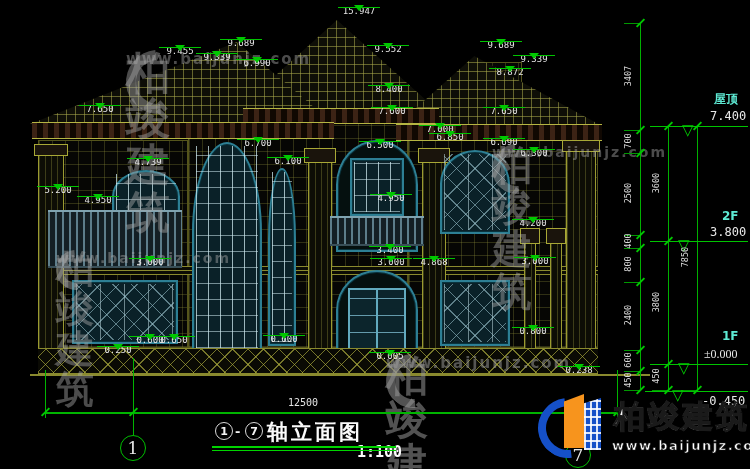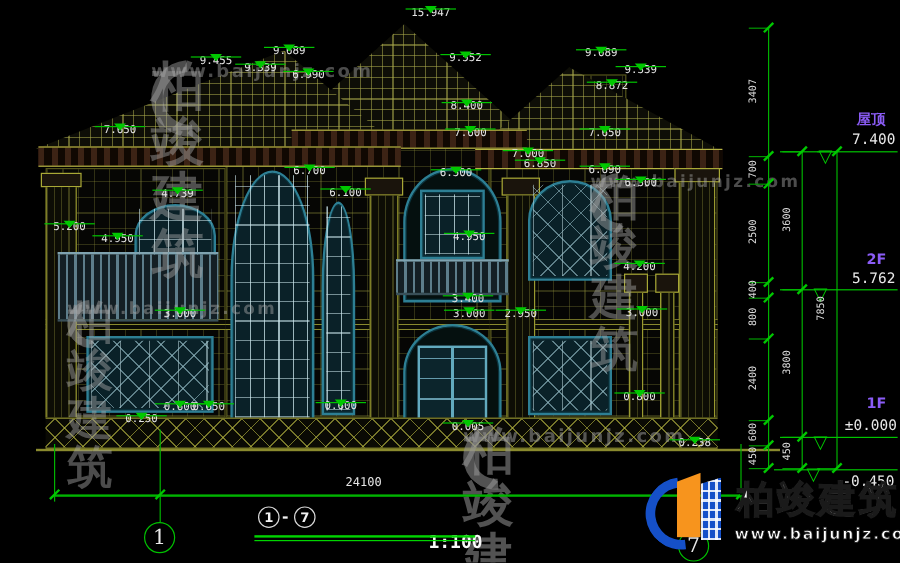--- a/index.html
+++ b/index.html
@@ -50,21 +50,21 @@
   .dim{display:flex;flex-direction:column;align-items:center;width:46px;
        color:#e4e4e4;font:9px "DejaVu Sans Mono",monospace;line-height:10px;z-index:26;}
   .dim i{display:block;}
   .dim-l{width:42px;height:1px;background:#00c400;margin-top:1px;}
   .dim-m{width:0;height:0;border:5px solid transparent;border-top:6px solid #00c800;margin-top:-1px;}
   .chain-line{width:1px;background:#00b000;z-index:24;}
   .tick{width:11px;height:2px;background:#00c800;transform:rotate(-45deg);z-index:25;}
   .tick-h{height:1px;background:#009800;z-index:24;}
   .chain-lab{width:40px;text-align:center;color:#dcdcdc;font:8.5px "DejaVu Sans Mono",monospace;
              transform:rotate(-90deg);z-index:26;}
-  .emark-label{color:#8b5cf6;font-weight:bold;font:bold 12px "DejaVu Sans",sans-serif;z-index:26;}
+  .emark-label{color:#5eead4;font-weight:bold;font:bold 12px "DejaVu Sans",sans-serif;z-index:26;}
   .emark-value{color:#e8e8e8;font:12px "DejaVu Sans Mono",monospace;z-index:26;}
   .emark-line{height:1px;background:#00c400;z-index:25;}
   .emark-tri{color:#00c800;font-size:15px;line-height:15px;z-index:26;}
 
   
   .wm{display:flex;align-items:flex-start;gap:8px;color:rgba(168,168,168,.45);z-index:15;
       font-family:"DejaVu Sans",sans-serif;pointer-events:none;}
   .wm .swoosh{position:relative;border-radius:50%;border-style:solid;border-color:currentColor;
       border-top-color:transparent;border-right-color:transparent;transform:rotate(40deg);flex:none;}
   .wm .txt{position:relative;display:flex;flex-direction:column;}
@@ -173,27 +173,28 @@
   <div class="lattice" style="left:38px;top:348px;width:560px;height:26px;"></div>
   <div class="yline" style="left:30px;top:374px;width:620px;height:2px;"></div>
 
   <div class="gline" style="left:45px;top:412px;width:573px;height:1.5px;z-index:24;"></div>
   <div class="tick" style="left:40px;top:411px;"></div>
   <div class="tick" style="left:128px;top:411px;"></div>
   <div class="tick" style="left:612px;top:411px;"></div>
   <div class="gline" style="left:45px;top:370px;width:1px;height:48px;"></div>
   <div class="gline" style="left:617px;top:370px;width:1px;height:48px;"></div>
   <div class="gline" style="left:133px;top:358px;width:1px;height:77px;"></div>
-  <div style="left:288px;top:397px;color:#e4e4e4;font:10px 'DejaVu Sans Mono',monospace;z-index:26;">24100</div>
+  <div style="left:288px;top:397px;color:#e4e4e4;font:10px 'DejaVu Sans Mono',monospace;z-index:26;">12500</div>
   <div class="axis-circle" style="left:120px;top:435px;width:26px;height:26px;font-size:17px;">1</div>
   <div class="axis-circle" style="left:565px;top:442px;width:26px;height:26px;font-size:17px;">7</div>
 
   <div class="tl-circle" style="left:215px;top:422px;width:18px;height:18px;">1</div>
   <div id="title-dash" style="left:235px;top:424px;">-</div>
   <div class="tl-circle" style="left:245px;top:422px;width:18px;height:18px;">7</div>
+  <div id="title-name" style="left:267px;top:418px;">轴立面图</div>
   <div id="title-scale" style="left:357px;top:443px;">1:100</div>
   <div class="uline" style="left:212px;top:446px;width:184px;height:2px;"></div>
   <div class="uline" style="left:212px;top:450px;width:184px;height:1px;"></div>
 
   <div class="wm" id="wm-a" style="left:126px;top:50px;">
     <i class="swoosh"></i>
     <span class="txt">
         <b class="brand">柏竣建筑</b>
     <b class="url">www.baijunjz.com</b>
       </span>
@@ -358,21 +359,21 @@
         <span>3.400</span>
         <i class="dim-l"></i>
         <i class="dim-m"></i>
       </div>
       <div class="dim" style="left: 368px; top: 257px;">
         <span>3.000</span>
         <i class="dim-l"></i>
         <i class="dim-m"></i>
       </div>
       <div class="dim" style="left: 411px; top: 257px;">
-        <span>2.950</span>
+        <span>4.868</span>
         <i class="dim-l"></i>
         <i class="dim-m"></i>
       </div>
       <div class="dim" style="left: 512px; top: 256px;">
         <span>3.000</span>
         <i class="dim-l"></i>
         <i class="dim-m"></i>
       </div>
       <div class="dim" style="left: 127px; top: 257px;">
         <span>3.000</span>
@@ -412,25 +413,25 @@
       <div class="dim" style="left: 556px; top: 365px;">
         <span>0.238</span>
         <i class="dim-l"></i>
         <i class="dim-m"></i>
       </div>
       <div class="emark-label" style="left: 714px; top: 91px;">屋顶</div>
       <div class="emark-value" style="left: 710px; top: 109px;">7.400</div>
       <div class="emark-line" style="left: 650px; top: 126px; width: 98px;"></div>
       <div class="emark-tri" style="left: 682px; top: 123px;">▽</div>
       <div class="emark-label" style="left: 722px; top: 209px;">2F</div>
-      <div class="emark-value" style="left: 710px; top: 225px;">5.762</div>
+      <div class="emark-value" style="left: 710px; top: 225px;">3.800</div>
       <div class="emark-line" style="left: 650px; top: 241px; width: 98px;"></div>
       <div class="emark-tri" style="left: 678px; top: 238px;">▽</div>
       <div class="emark-label" style="left: 722px; top: 329px;">1F</div>
-      <div class="emark-value" style="left: 704px; top: 347px;">±0.000</div>
+      <div class="emark-value" style="left: 704px; top: 347px; font-family: Liberation Serif, serif;">±0.000</div>
       <div class="emark-line" style="left: 650px; top: 364px; width: 98px;"></div>
       <div class="emark-tri" style="left: 678px; top: 361px;">▽</div>
       <div class="emark-value" style="left: 702px; top: 394px;">-0.450</div>
       <div class="emark-line" style="left: 645px; top: 391px; width: 103px;"></div>
       <div class="emark-tri" style="left: 672px; top: 388px;">▽</div>
       <div class="chain-line" style="left: 640px; top: 23px; height: 367px;"></div>
       <div class="tick" style="left: 635px; top: 22px;"></div>
       <div class="tick-h" style="left: 624px; top: 23px; width: 16px;"></div>
       <div class="tick" style="left: 635px; top: 129px;"></div>
       <div class="tick-h" style="left: 624px; top: 130px; width: 16px;"></div>

